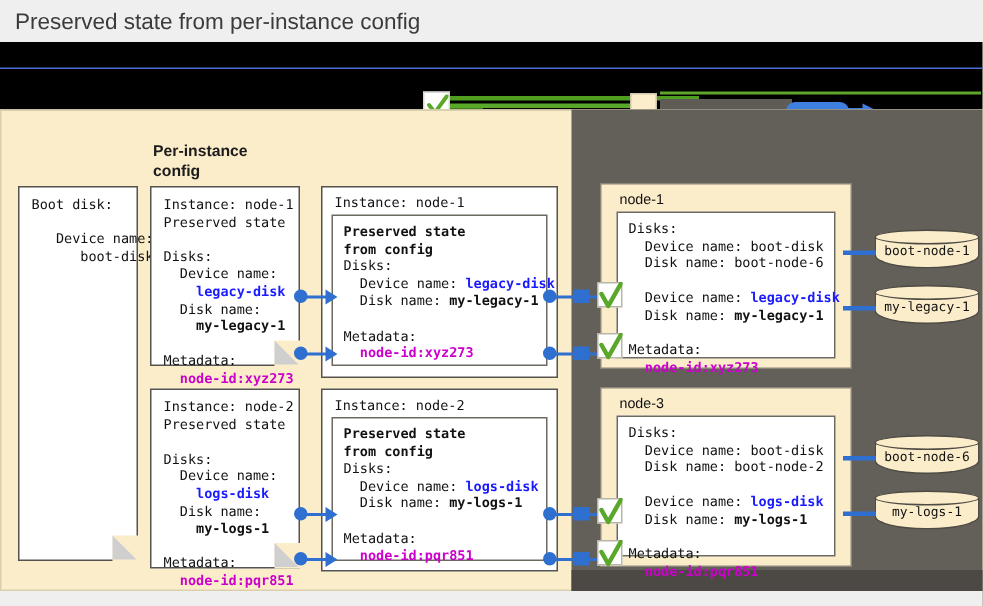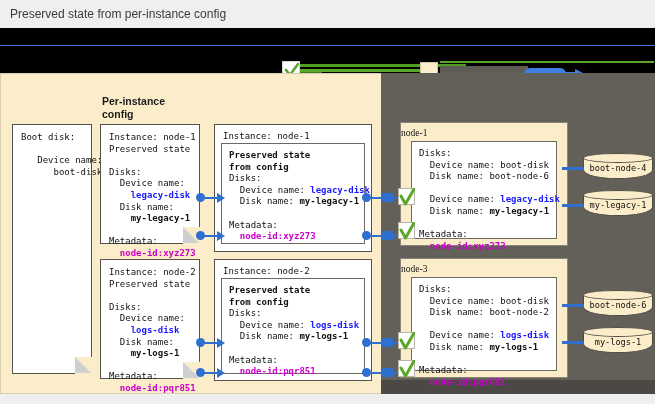--- a/index.html
+++ b/index.html
@@ -9,21 +9,21 @@
     font-family:"Liberation Sans", sans-serif;
     overflow:hidden;
     position:relative;
   }
   .root{position:absolute;left:0;top:0;width:655px;height:404px;}
 
   
   .caption{
     position:absolute;left:0;top:0;width:655px;height:28px;
     background:#efefef;
-    font-size:12px;color:#3b3b3b;
+    font-size:15px;color:#3b3b3b;
     display:flex;align-items:center;padding-left:10px;
     box-sizing:border-box;
   }
 
   
   .banner{
     position:absolute;left:0;top:28px;width:655px;height:45px;
     background:#000000;overflow:hidden;
   }
   .banner-rule{position:absolute;left:0;top:17px;width:655px;height:1px;background:#4a6fd4;}
@@ -102,22 +102,22 @@
     font-size:9px;line-height:11.6px;color:#111;
   }
   .subbox .pad{padding:6px 5px 4px 7px;white-space:pre;}
 
   
   .nodegroup{
     position:absolute;background:#fcedca;border:1px solid #8c8578;
     box-sizing:border-box;
   }
   .nodegroup .nlabel{
-    position:absolute;left:0;top:5px;
-    font-family:Liberation Serif, serif;font-size:9.5px;color:#111;
+    position:absolute;left:12px;top:5px;
+    font-family:Liberation Sans, sans-serif;font-size:9.5px;color:#111;
   }
 
   
   .conn-line{position:absolute;height:2px;background:#2f6fd0;}
   .conn-dot{position:absolute;width:9px;height:9px;border-radius:50%;background:#2f6fd0;}
   .conn-arrow{
     position:absolute;width:0;height:0;
     border-top:5px solid transparent;border-bottom:5px solid transparent;
     border-left:8px solid #2f6fd0;
   }
@@ -283,21 +283,21 @@
 <span>  Device name: </span><span class="blue">logs-disk</span>
 <span>  Disk name: </span><span class="bold">my-logs-1</span>
 
 <span>Metadata:</span>
 <span class="magenta">  node-id:pqr851</span></div>
   </div>
 
   <div class="cyl" style="left:583px;top:153px;">
     <div class="body"></div>
     <div class="top"></div>
-    <div class="lbl">boot-node-4</div>
+    <div class="lbl">boot-node-1</div>
   </div>
   <div class="cyl" style="left:583px;top:190px;">
     <div class="body"></div>
     <div class="top"></div>
     <div class="lbl">my-legacy-1</div>
   </div>
   <div class="cyl" style="left:583px;top:290px;">
     <div class="body"></div>
     <div class="top"></div>
     <div class="lbl">boot-node-6</div>

